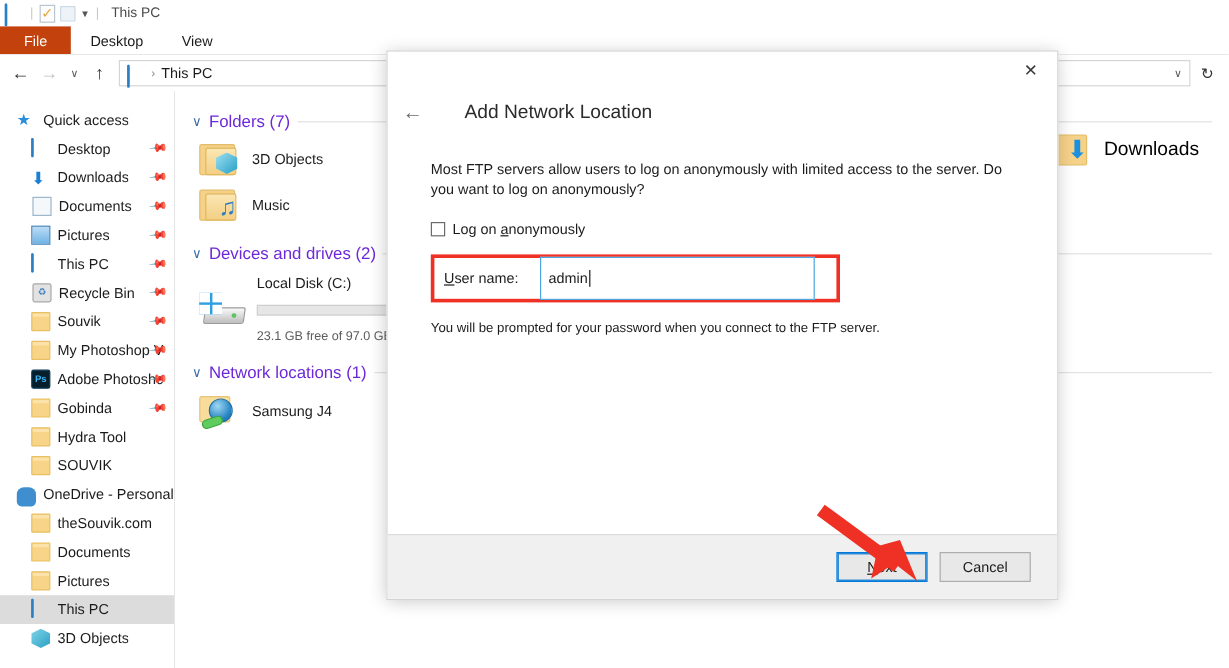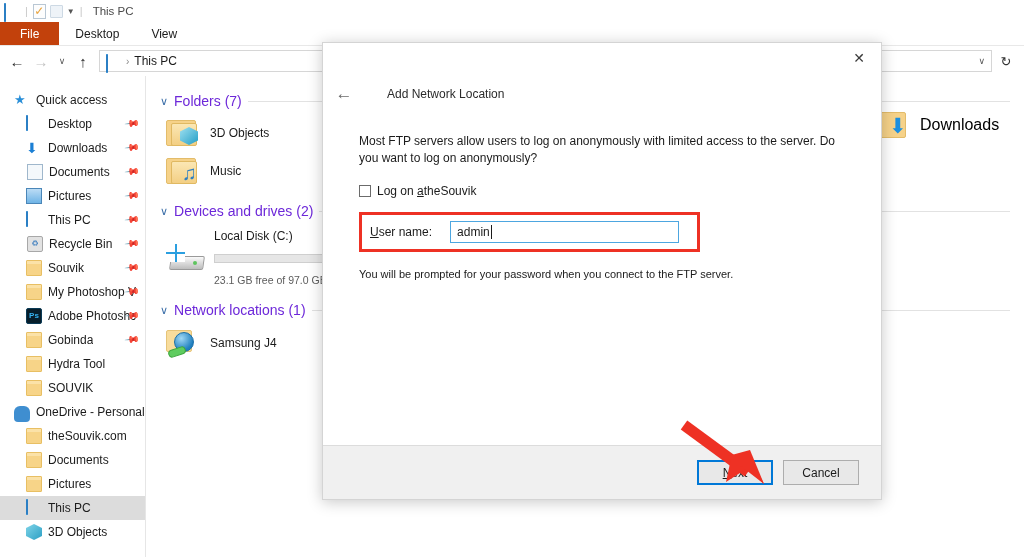--- a/index.html
+++ b/index.html
@@ -148,38 +148,38 @@
     display: flex; flex-direction: column;
   }
   .dlg-titlebar { height: 34px; position: relative; flex: none; }
   .dlg-close {
     position: absolute; right: 0; top: 0; width: 44px; height: 30px;
     display: flex; align-items: center; justify-content: center;
     font-size: 14px; color: #3a3a3a;
   }
   .dlg-nav { height: 34px; display: flex; align-items: center; padding-left: 10px; gap: 32px; flex: none; }
   .dlg-back { font-size: 17px; color: #6b6b6b; width: 22px; text-align: center; }
-  .dlg-navtitle { font-size: 12px; color: #2b2b2b; text-align: center; }
+  .dlg-navtitle { font-size: 16px; color: #2b2b2b; text-align: center; }
 
   .dlg-body { flex: 1; padding: 22px 32px 0 36px; position: relative; }
   .dlg-head { font-size: 16.5px; color: #2c63b0; margin-bottom: 17px; }
   .dlg-para { font-size: 12px; color: #1b1b1b; line-height: 17px; width: 480px; }
   .chk-row { display: flex; align-items: center; gap: 6px; margin-top: 17px; }
   .chk-box { width: 12px; height: 12px; border: 1px solid #6b6b6b; background: #fff; flex: none; }
   .chk-lbl { font-size: 12px; color: #1b1b1b; }
   .chk-lbl u { text-decoration: underline; }
 
   .field-highlight {
     margin-top: 14px; border: 3px solid #ee3124; width: 341px; height: 40px;
     display: flex; align-items: center; padding-left: 8px; gap: 18px;
   }
   .field-lbl { font-size: 12px; color: #1b1b1b; }
   .field-lbl u { text-decoration: underline; }
   .field-input {
-    width: 229px; height: 22px; border: 1px solid #4da6e0; background: #fff;
+    width: 229px; height: 36px; border: 1px solid #4da6e0; background: #fff;
     display: flex; align-items: center; padding-left: 6px; position: relative;
   }
   .field-val { font-size: 12px; color: #1b1b1b; }
   .caret { width: 1px; height: 14px; background: #1b1b1b; margin-left: 1px; }
   .dlg-hint { font-size: 11px; color: #1b1b1b; margin-top: 16px; }
 
   .dlg-footer {
     height: 54px; background: #f0f0f0; border-top: 1px solid #dcdcdc;
     display: flex; align-items: center; justify-content: flex-end; gap: 10px;
     padding-right: 22px; flex: none;
@@ -414,21 +414,21 @@
     <div class="dlg-nav">
       <span class="dlg-back">←</span>
       <span class="dlg-navtitle">Add Network Location</span>
     </div>
 
     <div class="dlg-body">
       <div class="dlg-para">Most FTP servers allow users to log on anonymously with limited access to the server.  Do you want to log on anonymously?</div>
 
       <div class="chk-row">
         <span class="chk-box"></span>
-        <span class="chk-lbl"><span>Log on </span><u>a</u><span>theSouvik</span></span>
+        <span class="chk-lbl"><span>Log on </span><u>a</u><span>nonymously</span></span>
       </div>
 
       <div class="field-highlight">
         <span class="field-lbl"><u>U</u><span>ser name:</span></span>
         <span class="field-input">
           <span class="field-val">admin</span>
           <span class="caret"></span>
         </span>
       </div>
 

